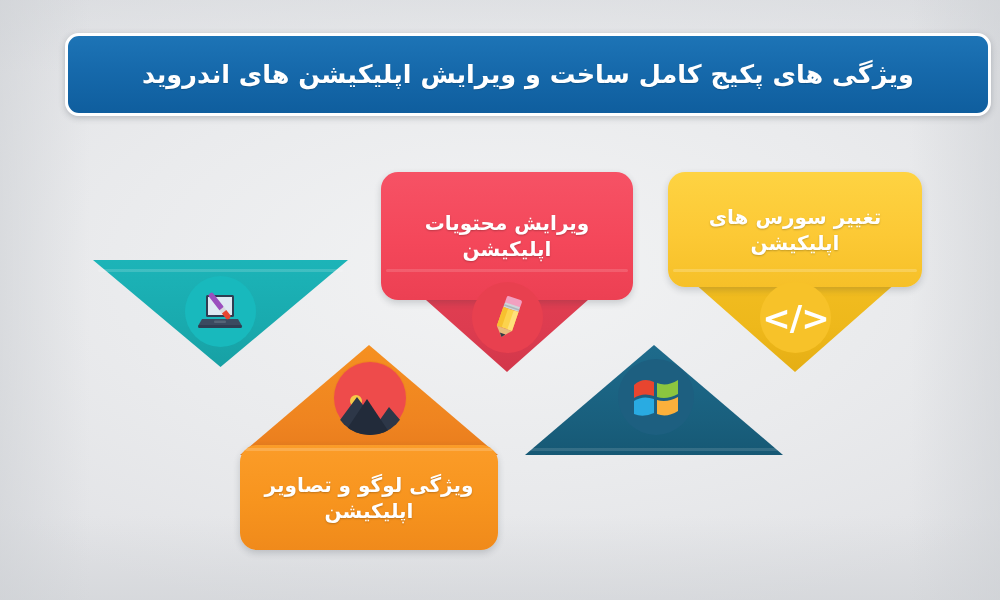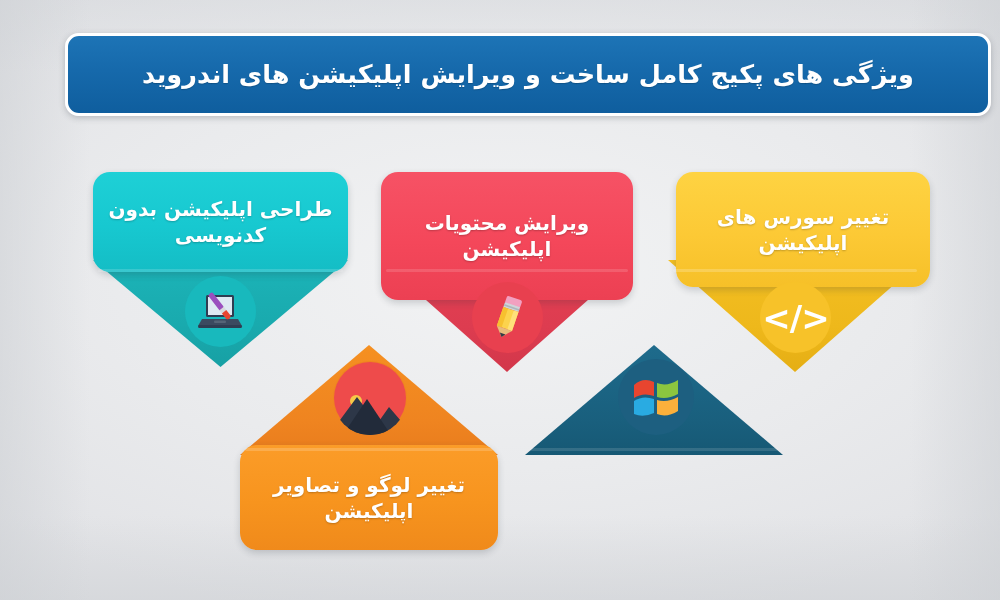--- a/index.html
+++ b/index.html
@@ -140,23 +140,20 @@
 
 <div id="bg-canvas"></div>
 <div id="bg-vignette"></div>
 
 <div id="header-bar">
   <div id="header-title">ویژگی های پکیج کامل ساخت و ویرایش اپلیکیشن های اندروید</div>
 </div>
 
 <div class="card" style="left:93px; top:172px; width:255px; height:195px;">
   <div class="card-wedge wedge-down z-wedge" style="top:88px; height:107px; background:linear-gradient(180deg,#1cb4b8 0%,#19aaae 60%,#17a0a4 100%);"></div>
-  <div class="card-body z-body" style="top:0; height:100px; background:linear-gradient(180deg,#1ed0d6 0%,#17c8d0 55%,#14bdc5 100%);">
-    <div class="card-label">طراحی اپلیکیشن بدون کدنویسی</div>
-  </div>
   <div class="fold-line" style="top:97px; background:rgba(255,255,255,.16);"></div>
   <div class="icon-disc" style="left:92px; top:104px; width:71px; height:71px; background:#18b9bd;">
     <span class="icon-glyph">
       <svg width="46" height="42" viewBox="0 0 46 42" xmlns="http://www.w3.org/2000/svg">
 
         <rect x="8" y="4" width="28" height="22" rx="1.5" fill="#2f3d52"></rect>
         <rect x="10" y="6" width="24" height="18" fill="#dfe9f2"></rect>
 
         <path d="M4 28 L40 28 L44 35 L0 35 Z" fill="#3b4a60"></path>
         <rect x="0" y="34" width="44" height="3" rx="1.5" fill="#2f3d52"></rect>
@@ -196,33 +193,33 @@
 
           <path d="M17 39.5 L23 39.5 L20 43 Z" fill="#343a45"></path>
         </g>
       </svg>
     </span>
   </div>
 </div>
 
 <div class="card" style="left:668px; top:172px; width:254px; height:200px;">
   <div class="card-wedge wedge-down z-wedge" style="top:88px; height:112px; background:linear-gradient(180deg,#f3bf23 0%,#eeb81b 60%,#e5ae14 100%);"></div>
-  <div class="card-body z-body" style="top:0; height:115px; background:linear-gradient(180deg,#fed342 0%,#fcc935 55%,#f6c028 100%);margin-left:8px;">
+  <div class="card-body z-body" style="top:0; height:115px; background:linear-gradient(180deg,#fed342 0%,#fcc935 55%,#f6c028 100%);">
     <div class="card-label">تغییر سورس های اپلیکیشن</div>
   </div>
   <div class="fold-line" style="top:97px; background:rgba(255,255,255,.2);"></div>
   <div class="icon-disc" style="left:92px; top:110px; width:71px; height:71px; background:#f7c229;">
     <span class="code-glyph">&lt;/&gt;</span>
   </div>
 </div>
 
 <div class="card" style="left:240px; top:345px; width:258px; height:205px;">
   <div class="card-wedge wedge-up z-wedge" style="top:0; height:110px; background:linear-gradient(180deg,#f59021 0%,#ef8420 70%,#e87c1d 100%);"></div>
   <div class="card-body z-body" style="top:100px; height:105px; background:linear-gradient(180deg,#fb9c28 0%,#f7941e 55%,#f08a1b 100%);">
-    <div class="card-label">تغییر لوگو و تصاویر اپلیکیشن</div>
+    <div class="card-label">ویژگی لوگو و تصاویر اپلیکیشن</div>
   </div>
   <div class="fold-line" style="top:103px; background:rgba(255,255,255,.18);"></div>
   <div class="icon-disc" style="left:93px; top:16px; width:74px; height:74px; background:#ef8420; overflow:hidden;">
     <span class="icon-glyph">
       <svg width="74" height="74" viewBox="0 0 74 74" xmlns="http://www.w3.org/2000/svg">
         <circle cx="37" cy="37" r="36" fill="#ee4b4b"></circle>
 
         <circle cx="23" cy="40" r="6" fill="#f7c948"></circle>
 
         <path d="M-4 74 L24 36 L44 63 L56 46 L80 74 Z" fill="#2d3748"></path>

